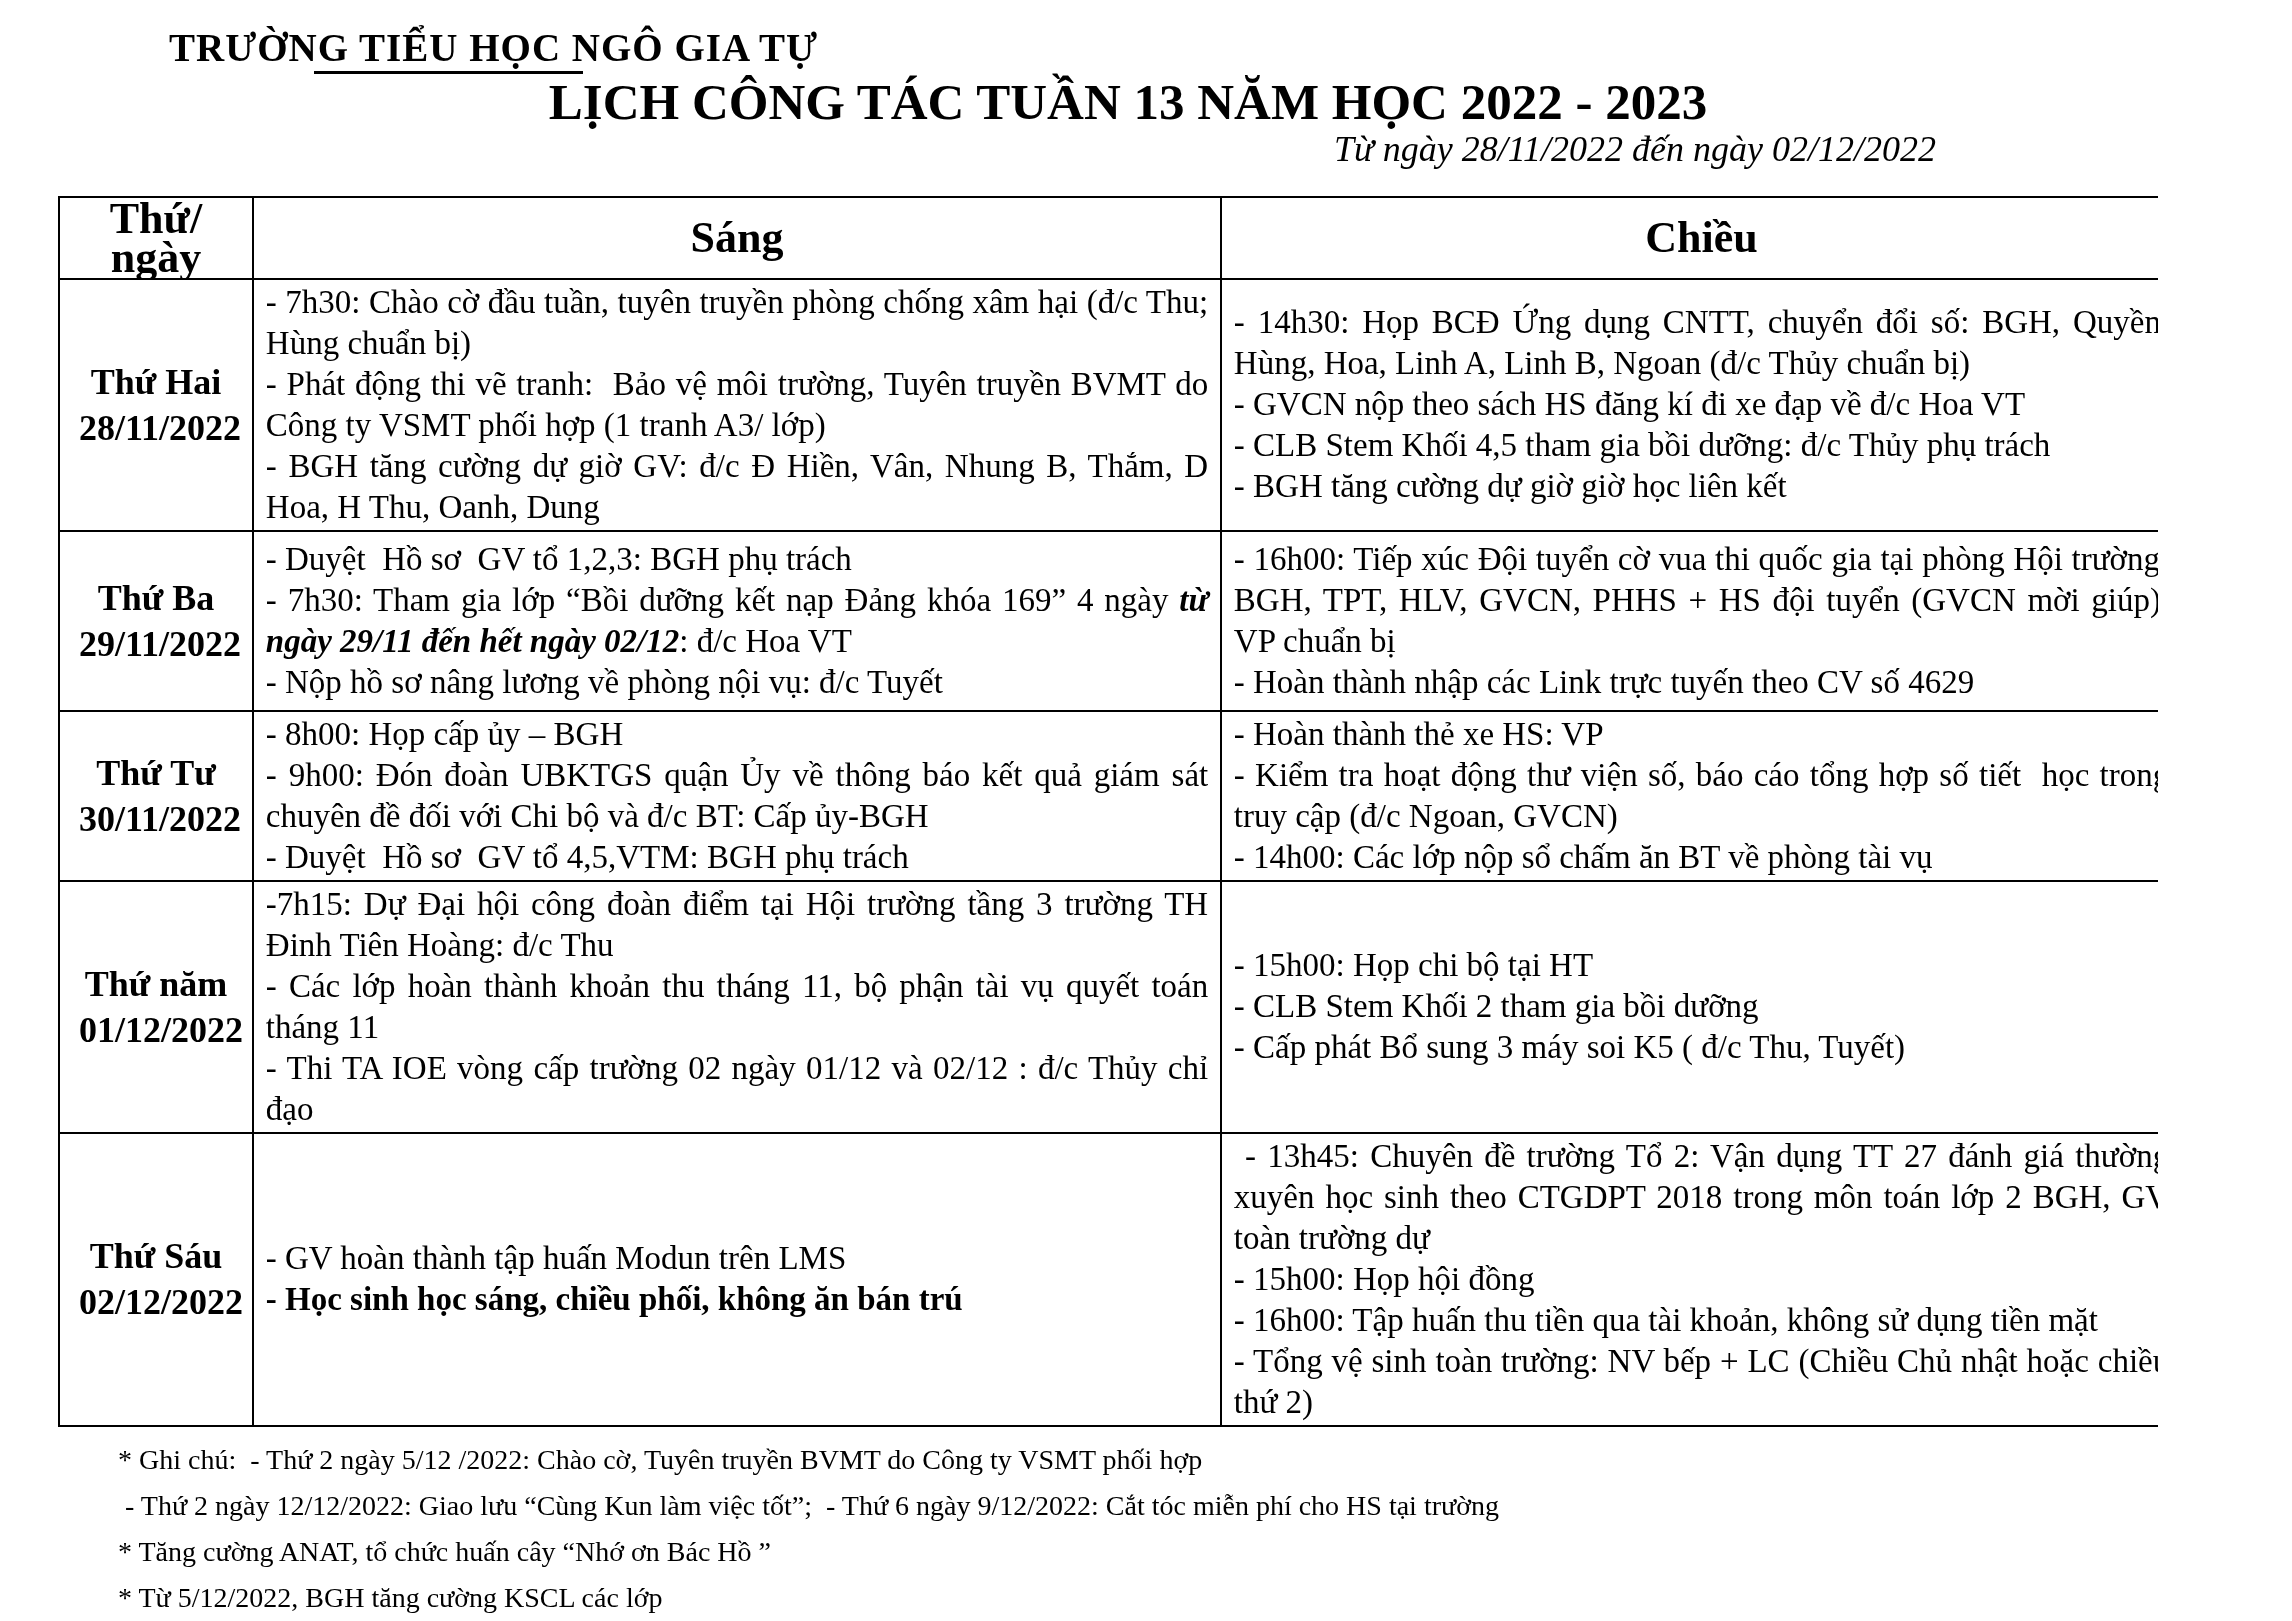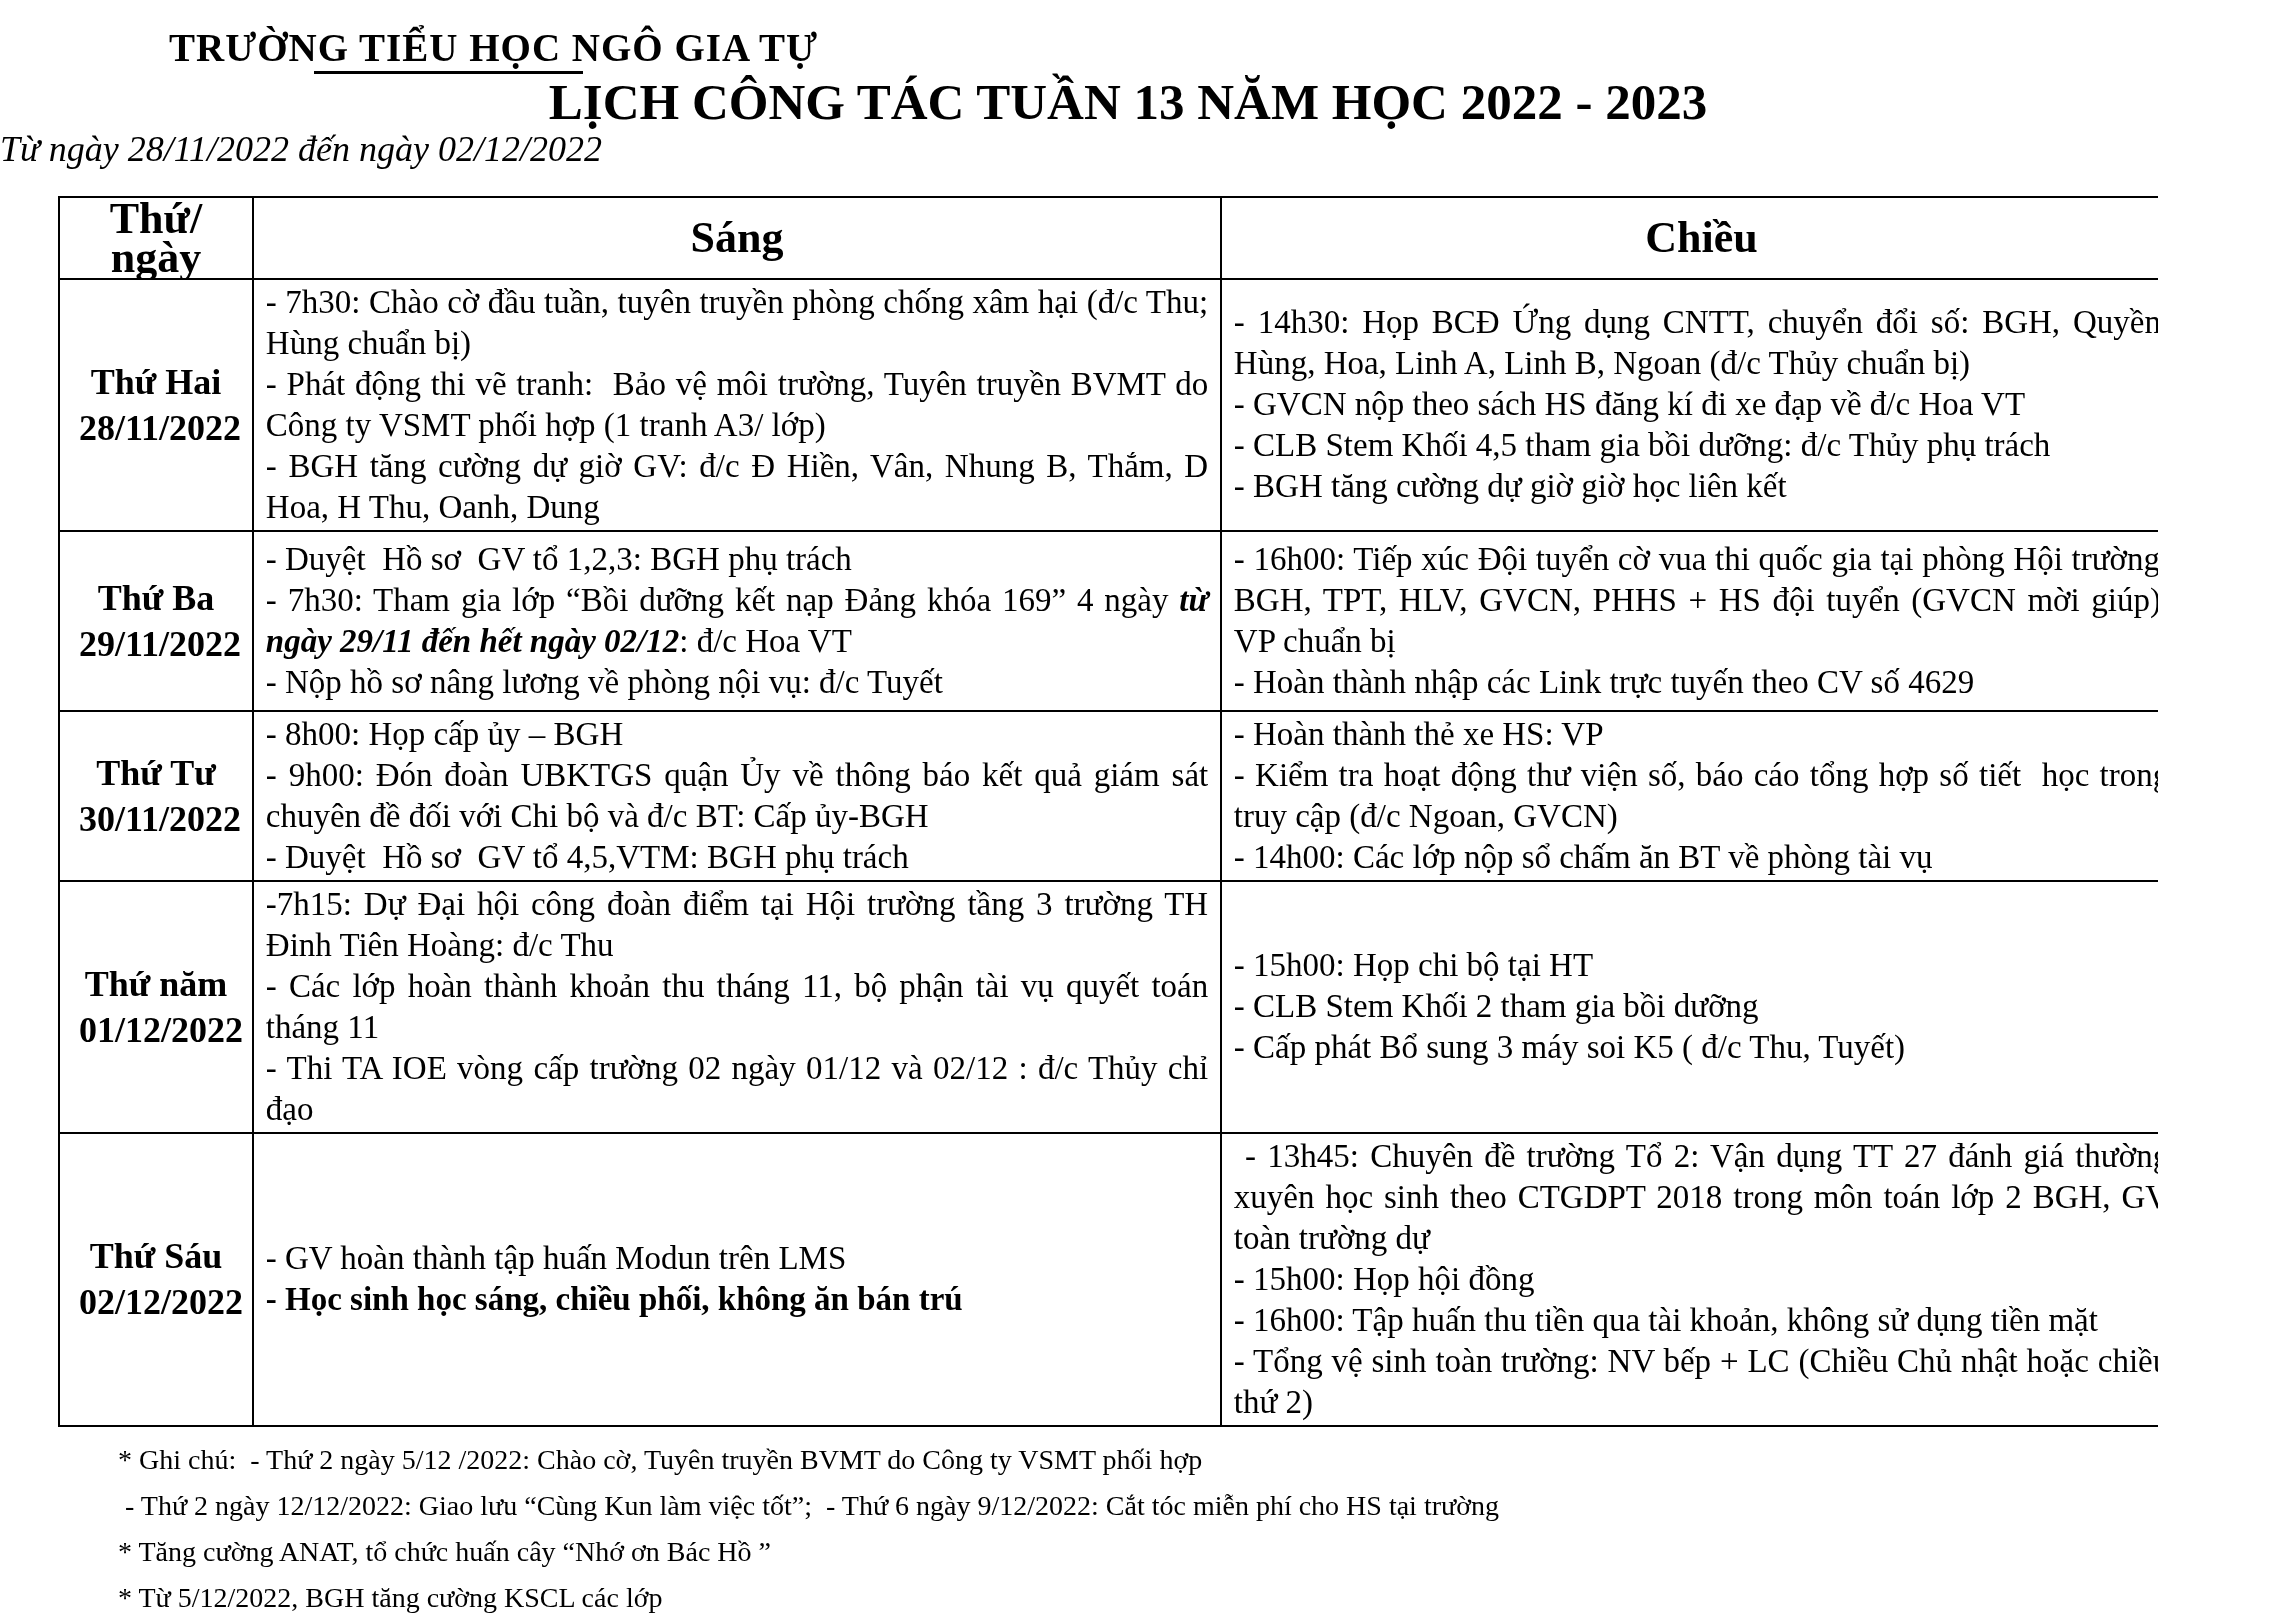--- a/index.html
+++ b/index.html
@@ -29,21 +29,21 @@
   }
   .doc-title {
     text-align: center;
     font-size: 51px;
     font-weight: bold;
     line-height: 49px;
     margin-top: 3.9px;
     padding-left: 98px;
   }
   .doc-subtitle {
-    text-align: left;
+    text-align: right;
     font-style: italic;
     font-size: 36px;
     line-height: 41px;
     padding-right: 222px;
     margin-top: 2px;
   }
   table.schedule {
     border-collapse: collapse;
     table-layout: fixed;
     width: 2123px;

